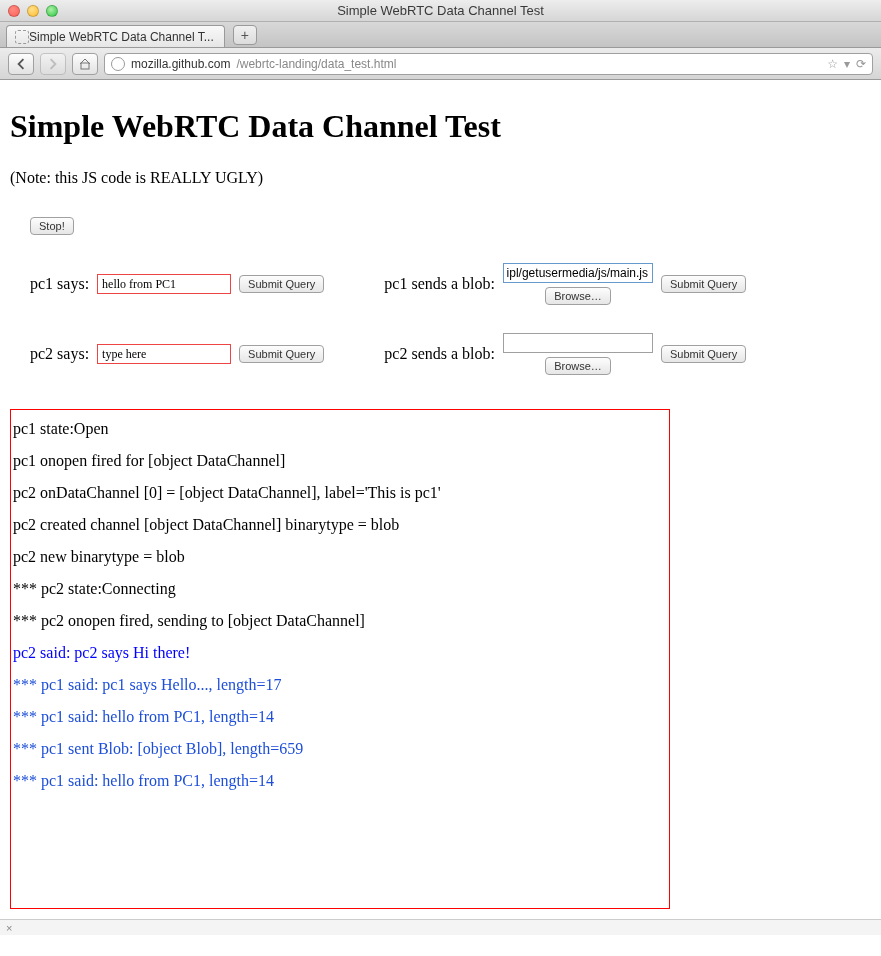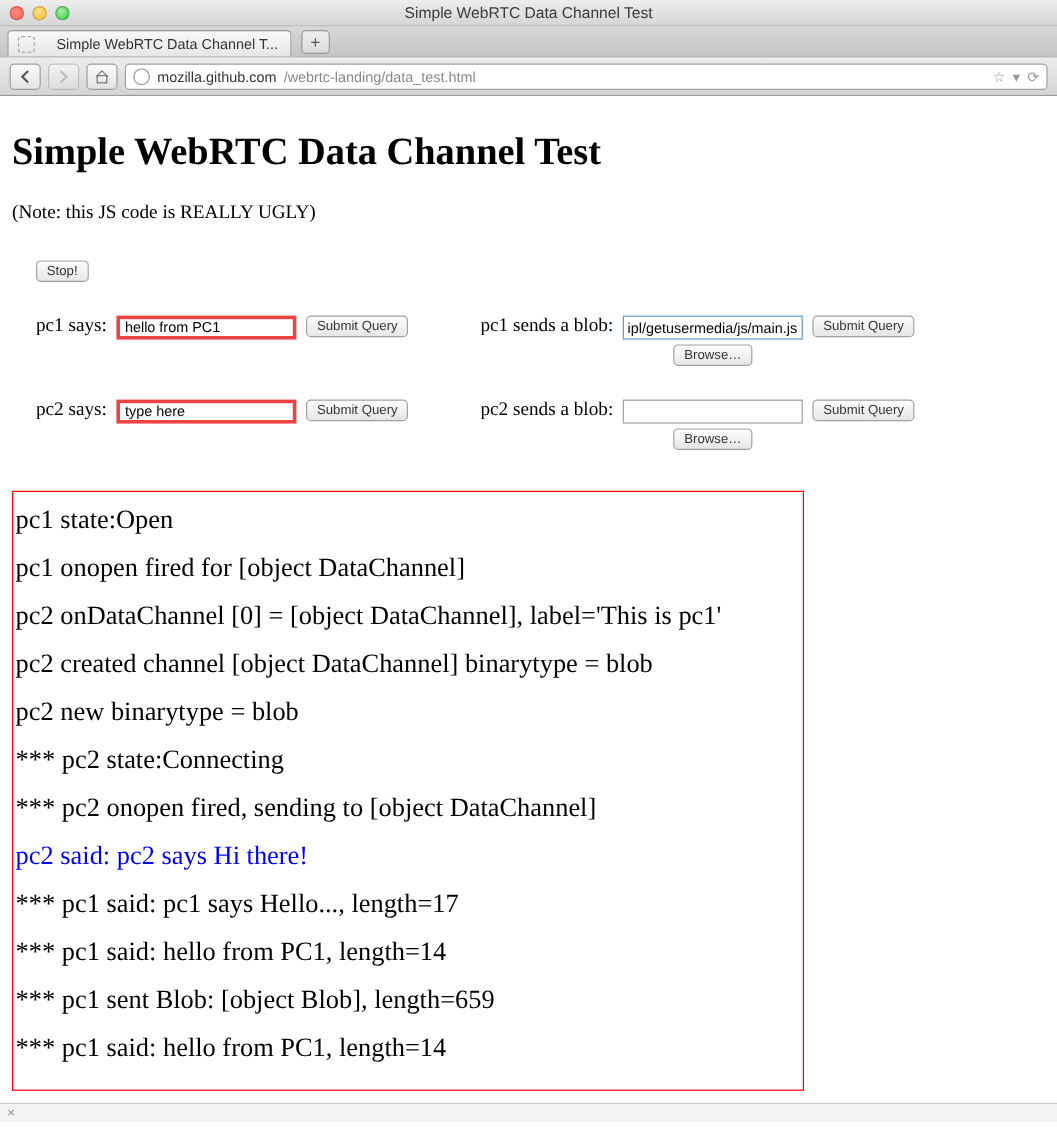--- a/index.html
+++ b/index.html
@@ -42,21 +42,21 @@
       height: 26px;
       background: linear-gradient(to bottom, #d8d8d8, #c4c4c4);
       display: flex;
       align-items: flex-end;
       padding-left: 6px;
       border-bottom: 1px solid #9a9a9a;
     }
     .tab {
       display: flex;
       align-items: center;
-      gap: 18px;
+      gap: 0;
       background: linear-gradient(to bottom, #f9f9f9, #e6e6e6);
       border: 1px solid #9a9a9a;
       border-bottom: none;
       border-radius: 4px 4px 0 0;
       padding: 3px 10px 3px 8px;
       font-size: 12px;
       color: #333;
       height: 22px;
       max-width: 260px;
       white-space: nowrap;
@@ -150,38 +150,38 @@
       font-size: 11px;
       padding: 2px 8px;
       border: 1px solid #a0a0a0;
       border-radius: 4px;
       background: linear-gradient(to bottom, #fdfdfd, #e6e6e6);
       color: #333;
       cursor: pointer;
     }
     .row {
       display: flex;
-      align-items: flex-start;
+      align-items: center;
       gap: 8px;
       margin: 14px 0;
       padding-left: 20px;
     }
     .rowgroup {
       display: flex;
       gap: 40px;
       flex-wrap: wrap;
     }
     .label { white-space: nowrap; }
     input[type="text"] {
-      font-family: Liberation Sans, sans-serif;
+      font-family: Liberation Serif, serif;
       font-size: 12px;
       padding: 2px 4px;
-      border: 3px solid #ef4444;
+      border: 1px solid #ef4444;
       height: 20px;
-      width: 150px;
+      width: 134px;
     }
     .file-input {
       display: flex;
       align-items: center;
       gap: 4px;
       flex-direction: column;
     }
     .file-text {
       font-family: "Lucida Grande", Arial, sans-serif;
       font-size: 12px;
@@ -201,24 +201,24 @@
     .log {
       border: 1px solid red;
       width: 660px;
       height: 500px;
       overflow-y: auto;
       padding: 2px;
       margin-top: 20px;
     }
     .log p {
       margin: 8px 0 14px 0;
-      font-size: 22px;
+      font-size: 16px;
     }
     .log .blue { color: #0000ff; }
-    .log .red { color: #000000; }
+    .log .red { color: #1d4ed8; }
     .statusbar {
       height: 16px;
       border-top: 1px solid #ccc;
       background: #f4f4f4;
       font-size: 11px;
       color: #888;
       padding: 0 6px;
       display: flex;
       align-items: center;
     }

